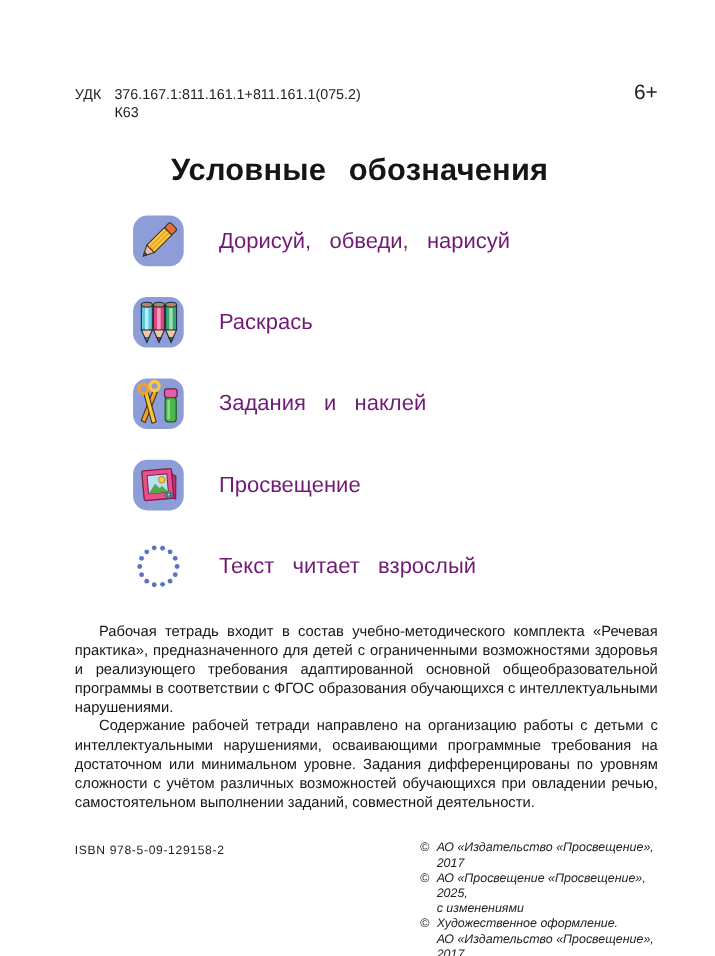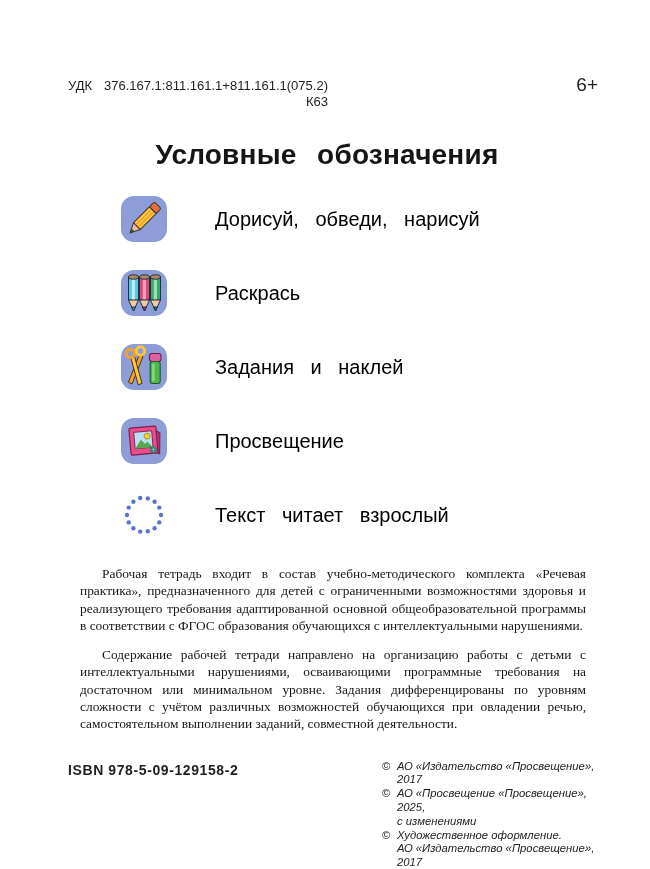--- a/index.html
+++ b/index.html
@@ -2,39 +2,39 @@
 <html><head>
 <meta charset="utf-8">
 <style>
   html,body { margin:0; padding:0; background:#ffffff; }
   body { width:650px; height:869px; font-family:"Liberation Sans", sans-serif; color:#1f1f1f; }
   .page { position:relative; width:650px; height:869px; box-sizing:border-box; padding:78px 52px 0 68px; overflow:hidden; }
 
   
   .meta-row { display:flex; justify-content:space-between; align-items:flex-start; }
   .codes { font-size:13px; line-height:15.5px; }
-  .code-line { display:flex;justify-content:space-between; }
+  .code-line { display:flex; }
   .code-label { width:36px; }
   .age-badge { font-size:19px; margin-top:-4px; color:#222; }
 
   
   .legend-title { text-align:center; font-size:28px; font-weight:bold; margin:30px 12px 0 0; word-spacing:0.45em; letter-spacing:0.2px; color:#151515; }
   .legend-list { list-style:none; margin:24px 0 0 52px; padding:0; }
   .legend-row { display:flex; align-items:center; height:48px; margin-bottom:26px; }
   .legend-icon { width:48px; height:48px; flex:0 0 48px; }
   .legend-icon svg { display:block; }
-  .legend-label { margin-left:47px; font-size:20px; word-spacing:0.55em; color:#000000; }
+  .legend-label { margin-left:31px; font-size:20px; word-spacing:0.55em; color:#701a75; }
 
   
   .body-text { margin-top:17px; font-size:13.4px; line-height:17.3px; text-align:justify; color:#161616; }
-  .body-text p { margin:12px; text-indent:22px;font-family:Liberation Serif, serif; }
+  .body-text p { margin:0; text-indent:22px; }
 
   
   .footer { display:flex; justify-content:space-between; align-items:flex-start; margin-top:27px; }
-  .isbn { font-weight:bold; font-size:14px; letter-spacing:0.6px; padding-top:2px; }
+  .isbn { font-weight:normal; font-size:11px; letter-spacing:0.6px; padding-top:2px; }
   .copyright { width:216px; font-size:11.3px; line-height:13.8px; color:#222; }
   .c-entry { display:flex; }
   .c-sym { width:15px; flex:0 0 15px; }
   .c-lines { flex:1;font-style:italic; }
 </style>
 </head>
 <body>
 
 <div class="page">
 

